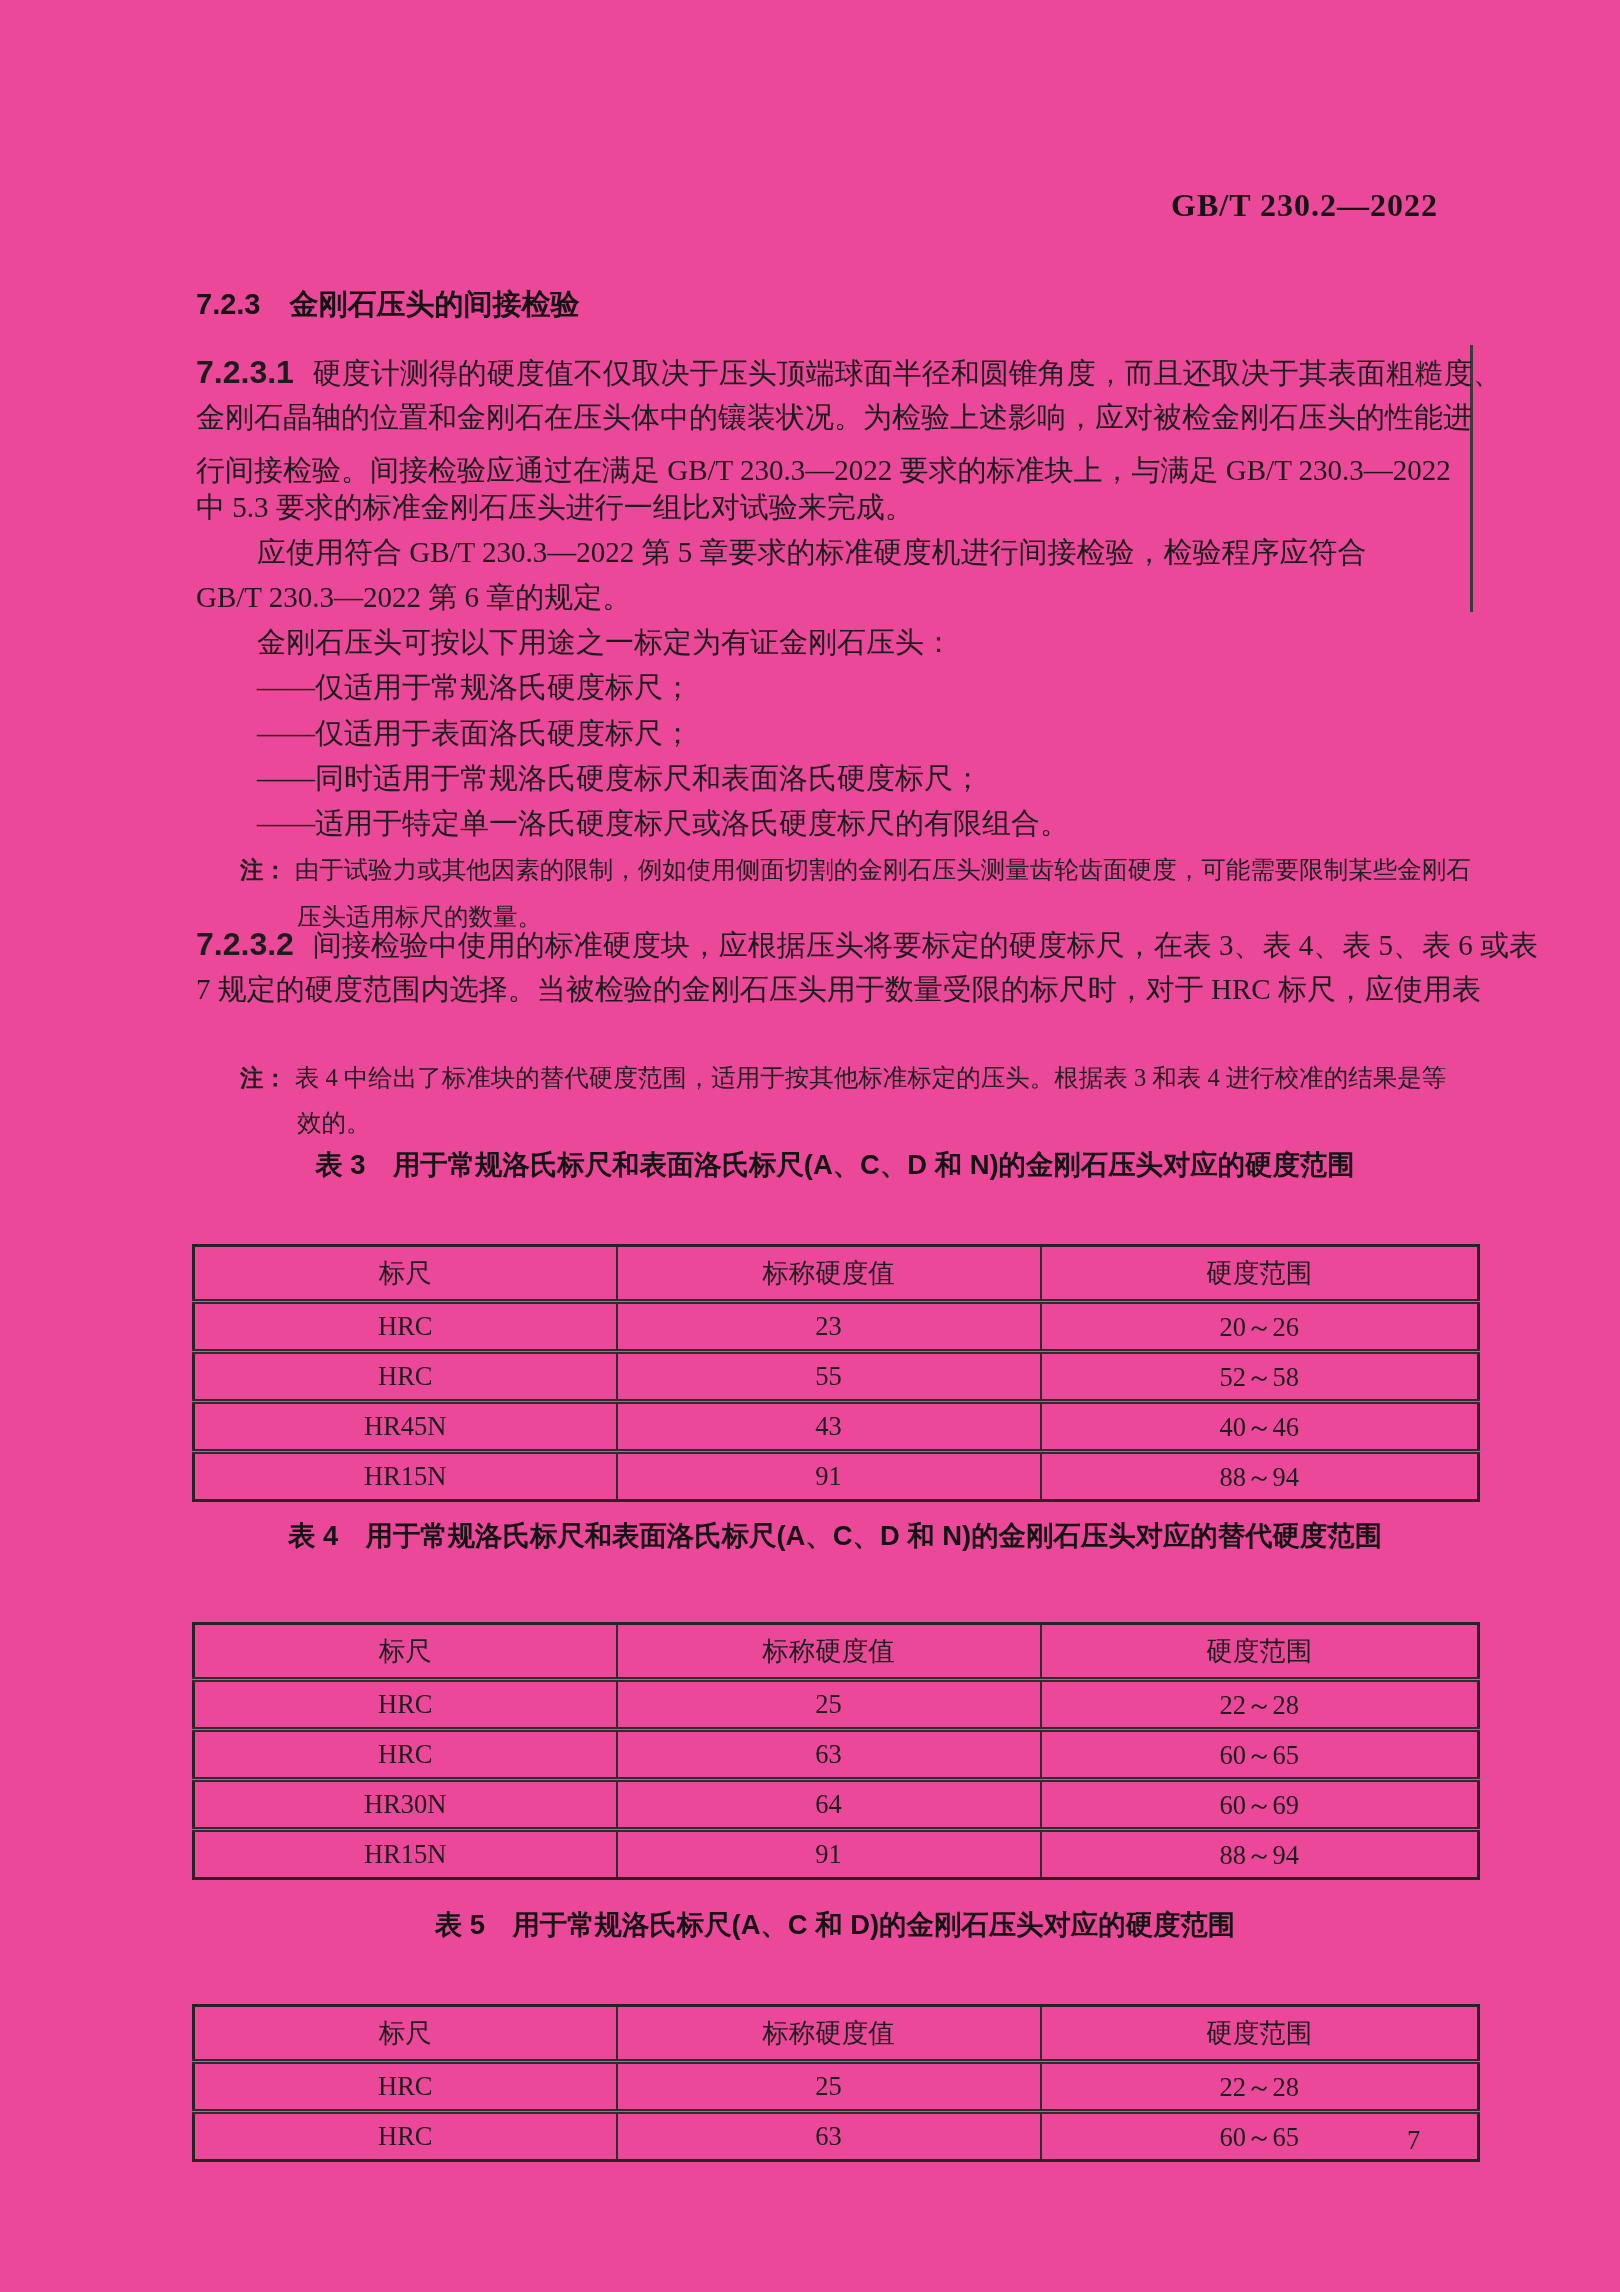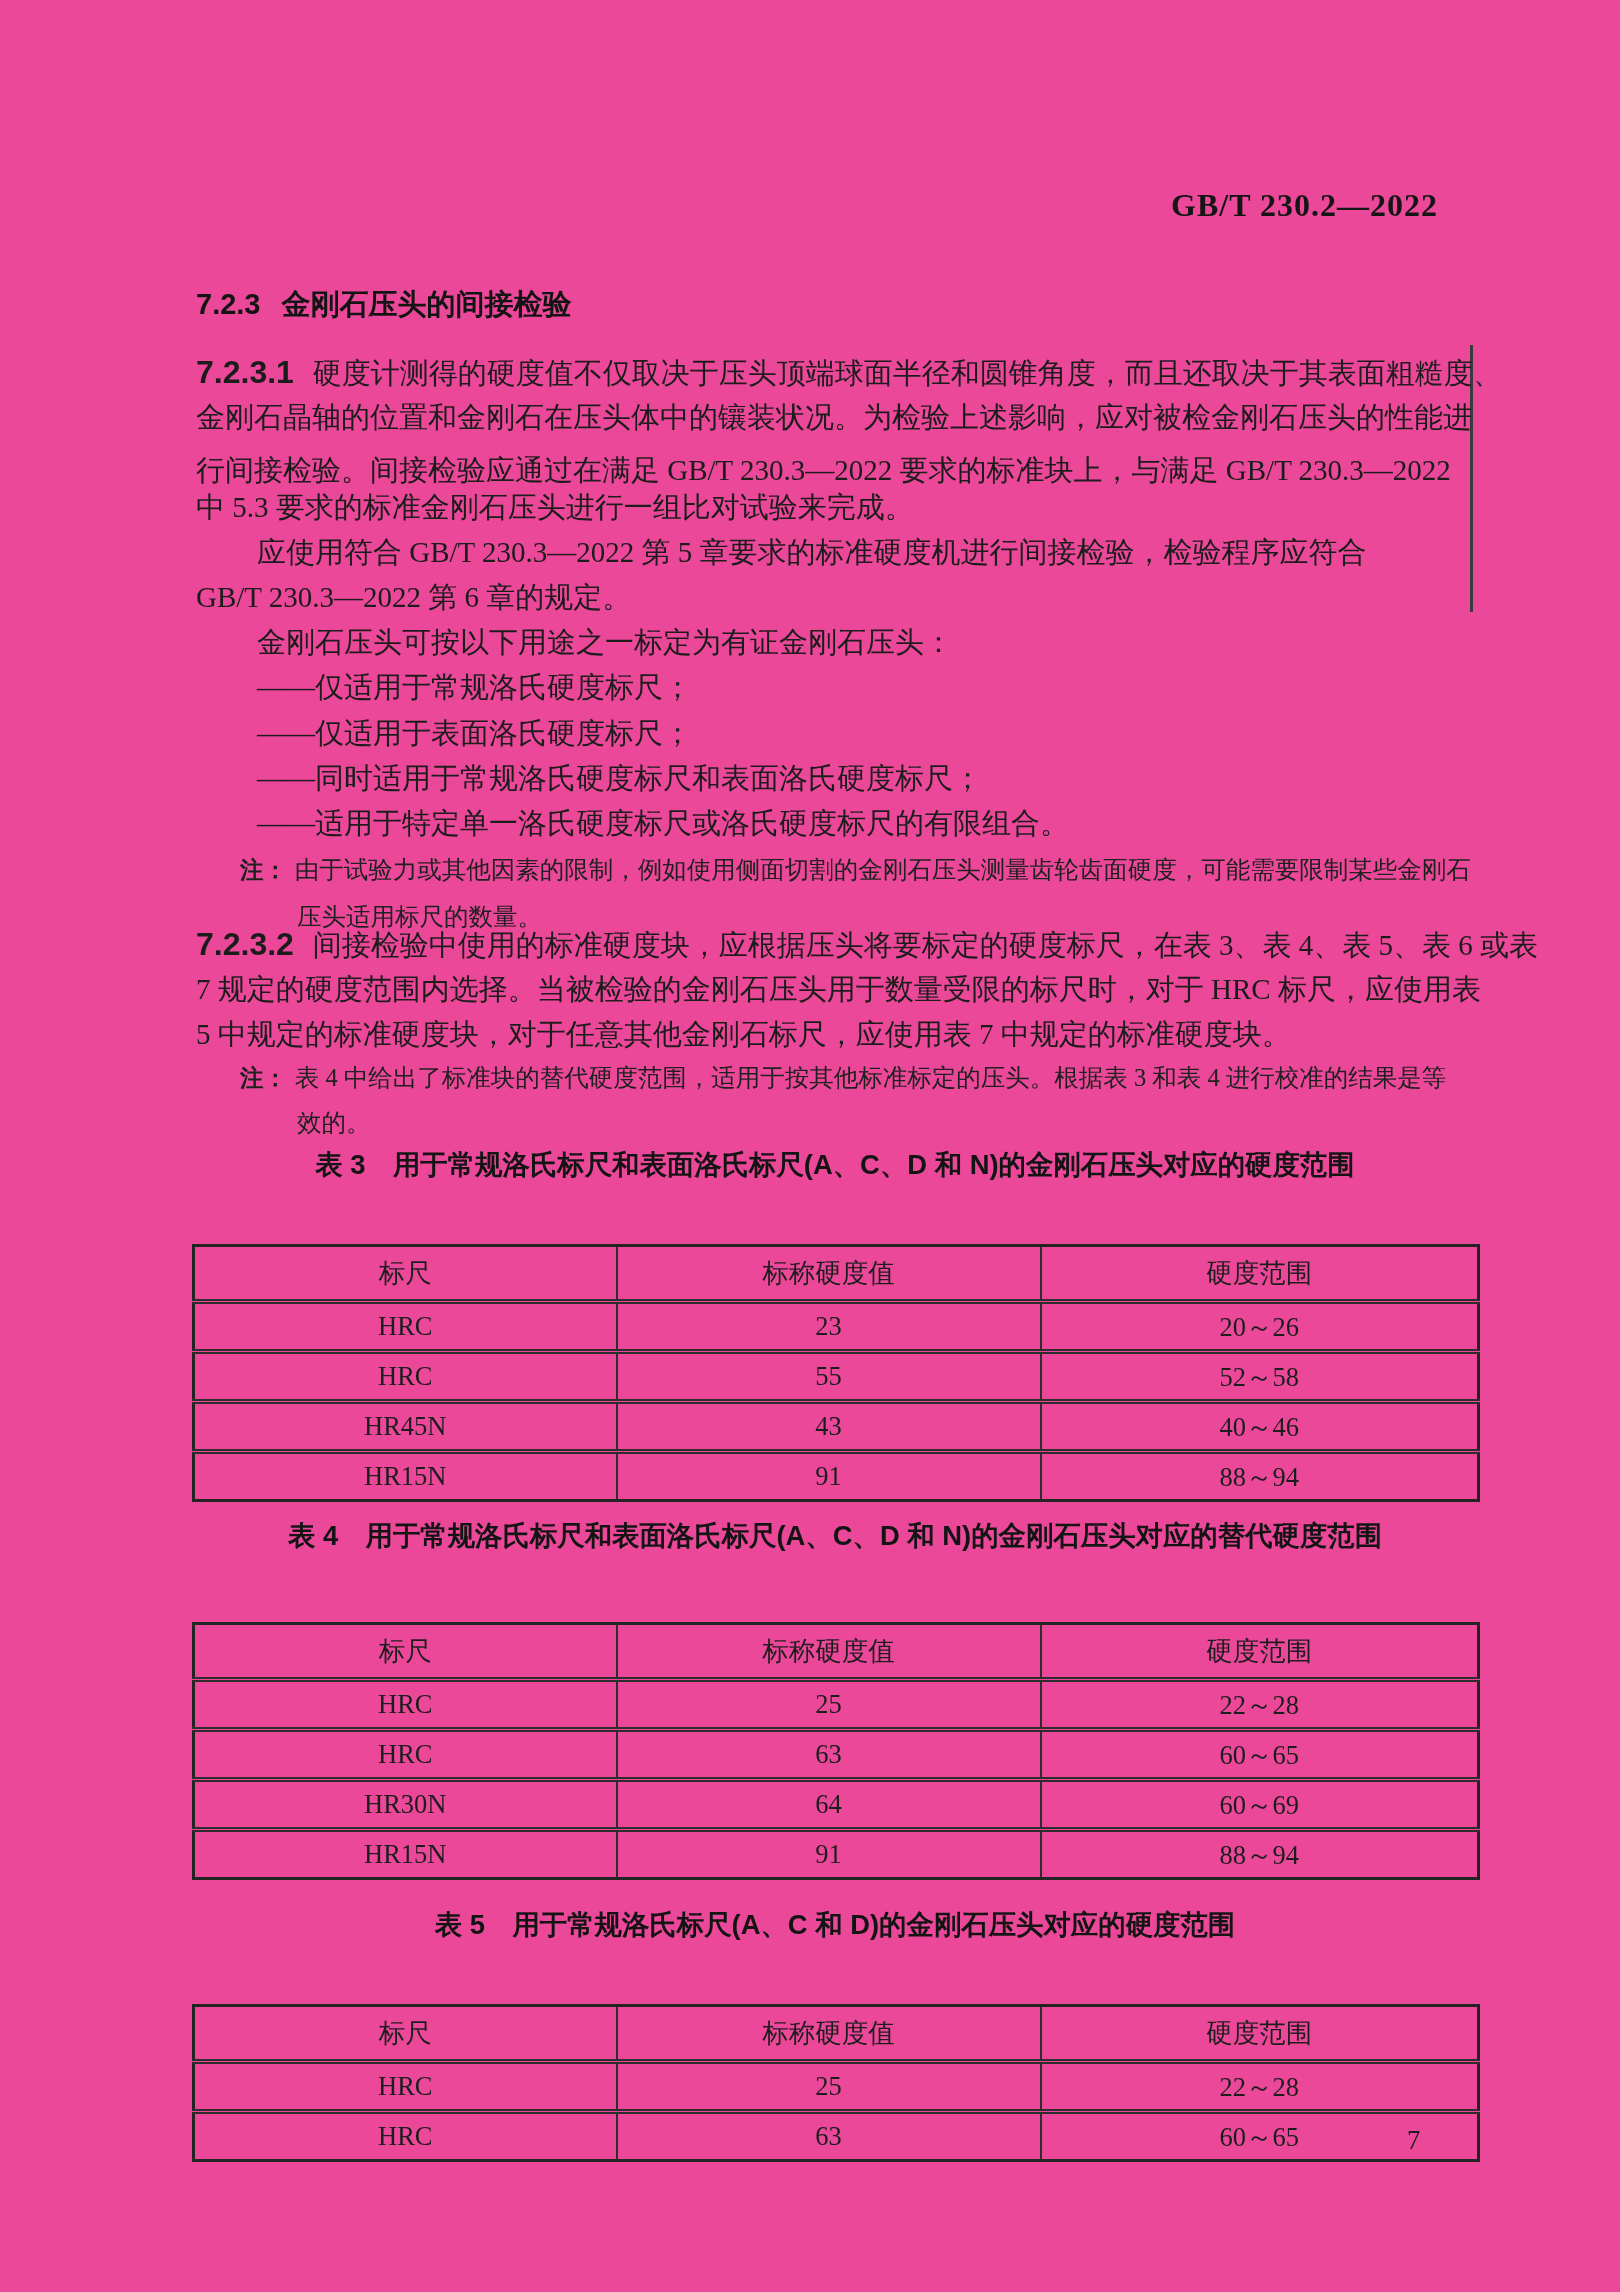--- a/index.html
+++ b/index.html
@@ -32,21 +32,21 @@
   .bold-label{
     font-weight:700;
     font-family:"Liberation Sans","DejaVu Sans",sans-serif;
     margin-right:19px; font-size:32px;
   }
   .sec-heading{
     position:absolute; left:196px; top:285px; height:39px; line-height:39px;
     font-weight:700; font-size:29px; white-space:nowrap;
     font-family:"Liberation Sans","DejaVu Sans",sans-serif; color:#141414;
   }
-  .sec-heading .num{margin-right:21px;}
+  .sec-heading .num{margin-right:29px;}
   .note-ln{
     position:absolute; height:35px; line-height:35px;
     font-size:24.5px; white-space:nowrap; color:#202020;
   }
   .note-ln .note-mark{
     font-weight:700;
     font-family:"Liberation Sans","DejaVu Sans",sans-serif;
     margin-right:7.8px; font-size:23.5px;
   }
   .tbl-title{
@@ -105,21 +105,20 @@
 
   <div class="note-ln" style="left:240px;top:852px;">
     <span class="note-mark">注：</span><span>由于试验力或其他因素的限制，例如使用侧面切割的金刚石压头测量齿轮齿面硬度，可能需要限制某些金刚石</span>
   </div>
   <div class="note-ln" style="left:297px;top:899px;">压头适用标尺的数量。</div>
 
   <div class="ln" style="left:196px;top:925px;">
     <span class="bold-label">7.2.3.2</span><span>间接检验中使用的标准硬度块，应根据压头将要标定的硬度标尺，在表 3、表 4、表 5、表 6 或表</span>
   </div>
   <div class="ln" style="left:196px;top:970px;">7 规定的硬度范围内选择。当被检验的金刚石压头用于数量受限的标尺时，对于 HRC 标尺，应使用表</div>
-  <div class="ln" style="left:196px;top:1015px;">5 中规定的标准硬度块，对于任意其他金刚石标尺，应使用表 7 中规定的标准硬度块。</div>
 
   <div class="note-ln" style="left:240px;top:1060px;">
     <span class="note-mark">注：</span><span>表 4 中给出了标准块的替代硬度范围，适用于按其他标准标定的压头。根据表 3 和表 4 进行校准的结果是等</span>
   </div>
   <div class="note-ln" style="left:297px;top:1105px;">效的。</div>
 
   <div class="tbl-title" style="top:1147px;">表 3　用于常规洛氏标尺和表面洛氏标尺(A、C、D 和 N)的金刚石压头对应的硬度范围</div>
   <table class="std-table" style="top:1206px;">
     <colgroup>
         <col style="width:423px">

